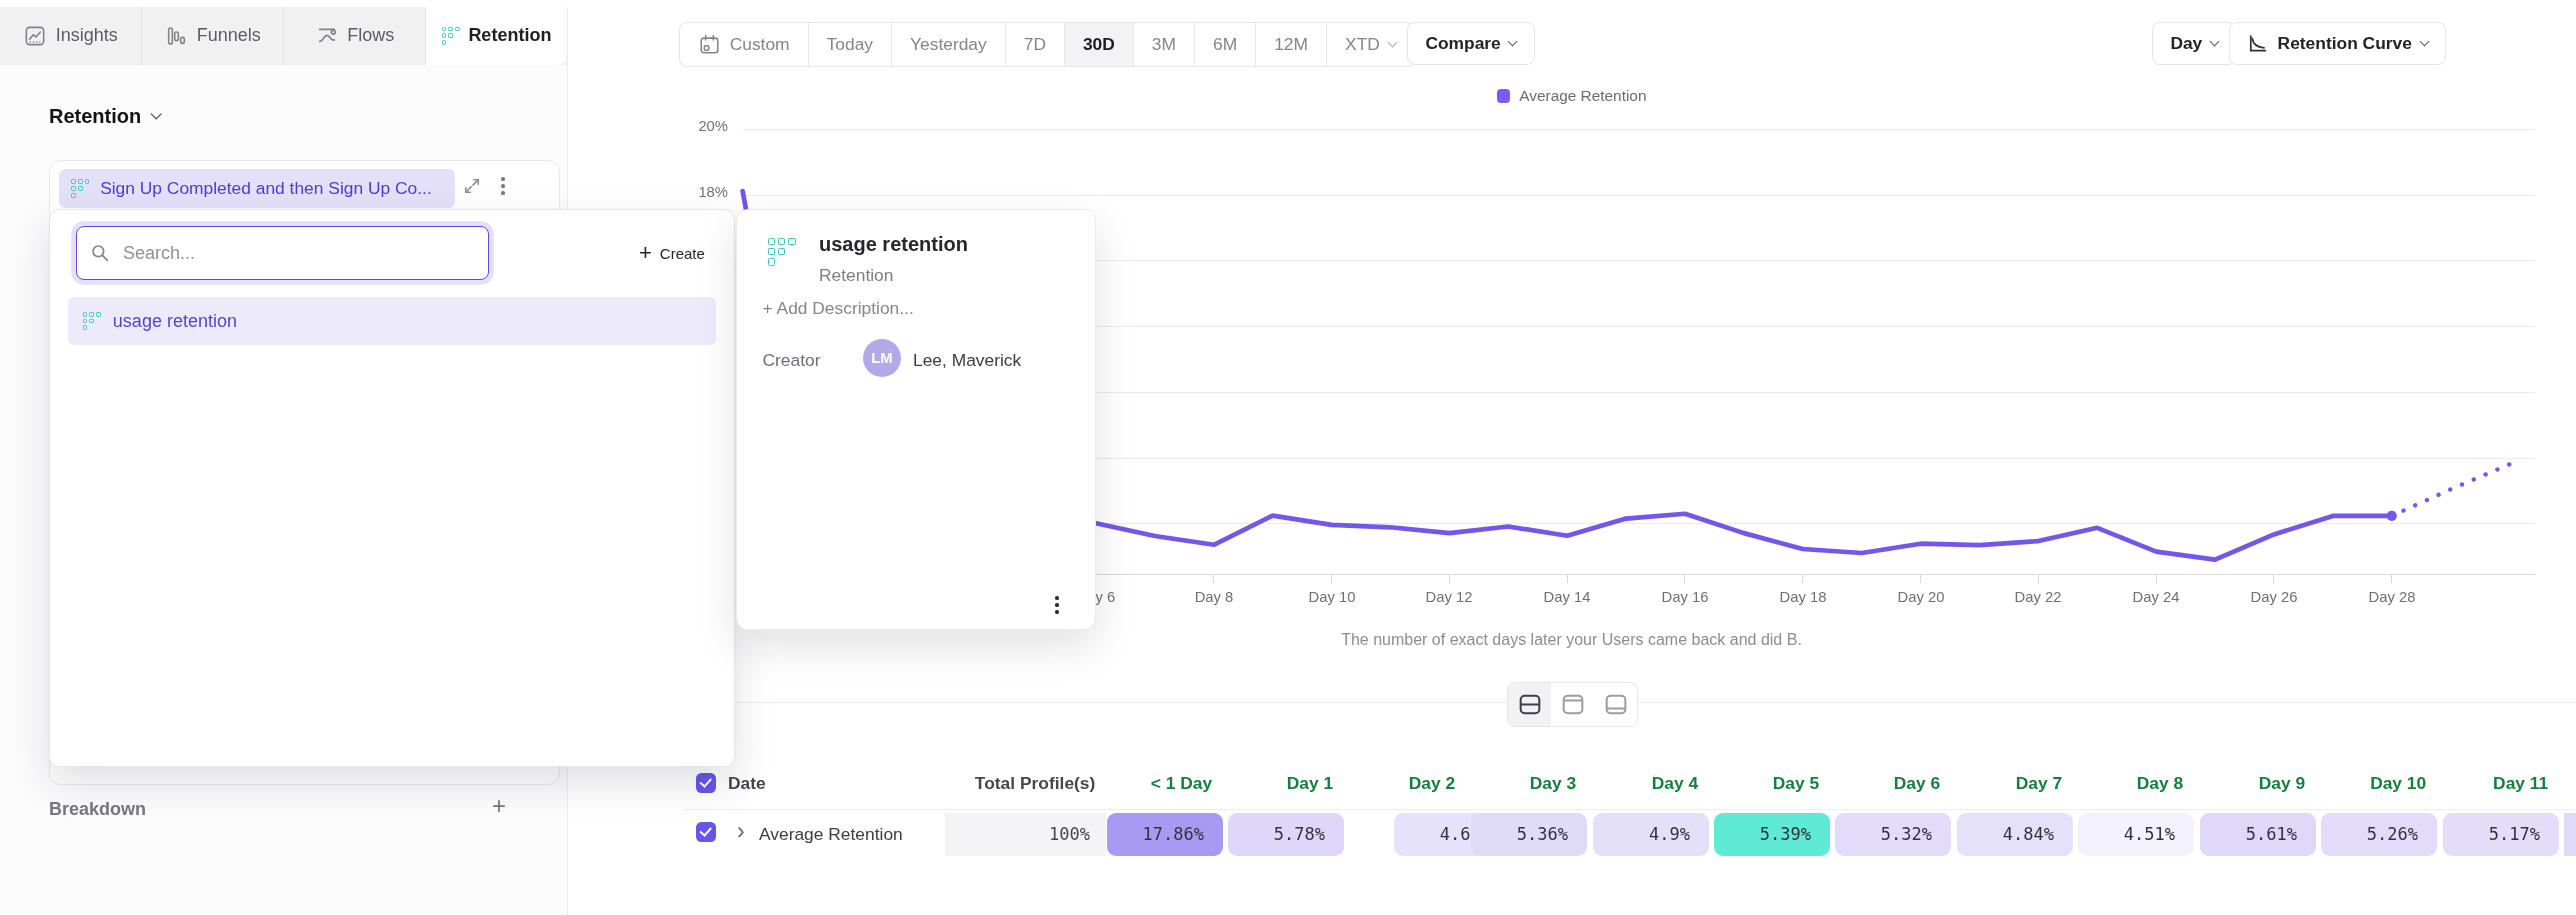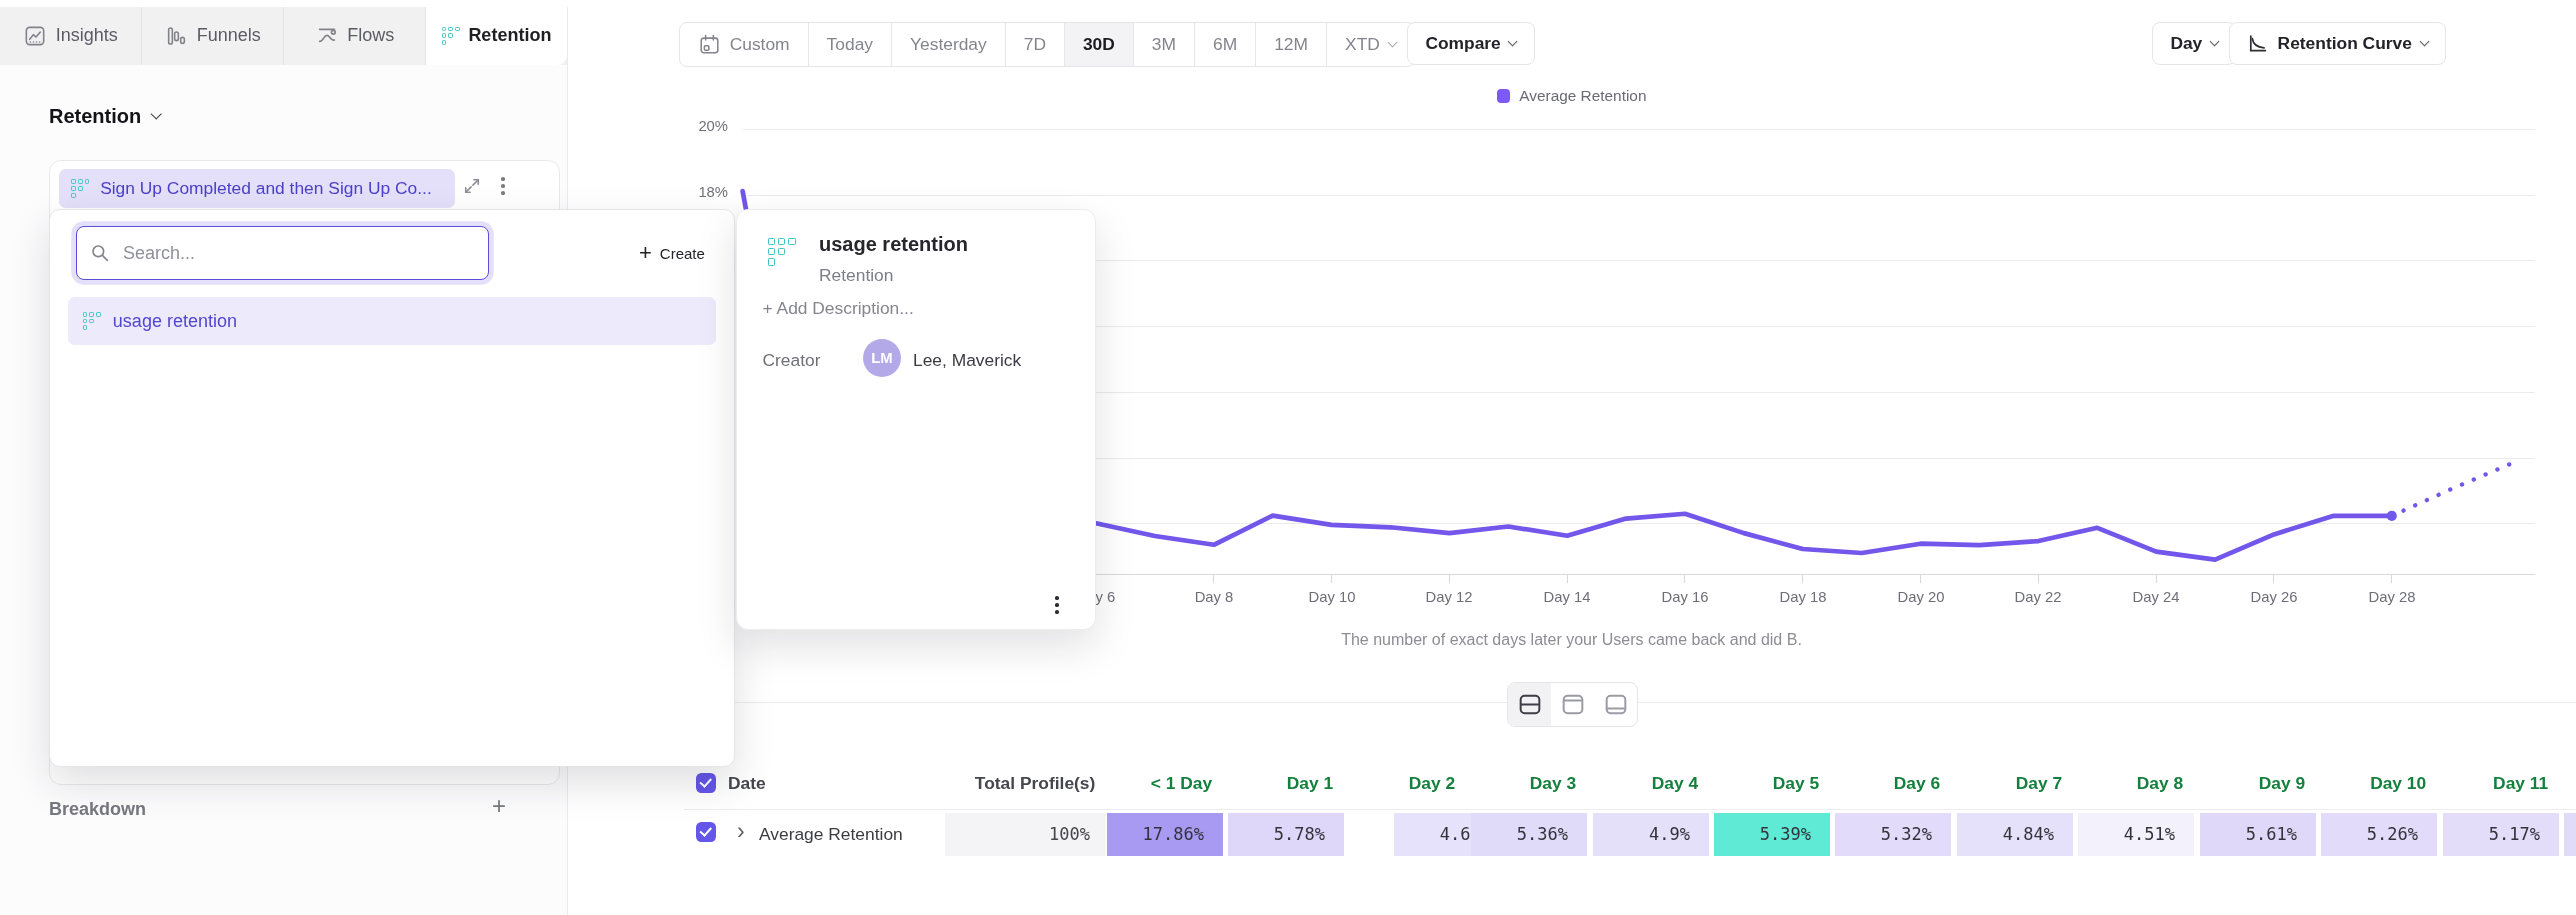--- a/index.html
+++ b/index.html
@@ -105,21 +105,21 @@
   .th{position:absolute;top:773px;font-size:17.4px;font-weight:600;color:#46464f;z-index:1;}
   .day-header{position:absolute;top:773px;width:120px;text-align:right;padding-right:14.8px;box-sizing:border-box;
         font-size:17.4px;font-weight:600;color:#15803d;z-index:1;}
   .header-line{position:absolute;left:684px;top:809px;width:1892px;height:1px;background:#ededf0;}
   .row-chevron{position:absolute;left:737px;top:820px;font-size:23px;color:#62626b;line-height:23px;cursor:pointer;}
   .row-label{position:absolute;left:759px;top:824px;font-size:17.4px;color:#3c3c44;}
   .total-cell{position:absolute;left:945px;top:813px;width:161px;height:43px;background:#f4f4f6;
         text-align:right;line-height:43px;padding-right:16px;box-sizing:border-box;
         font-family:"DejaVu Sans Mono",monospace;font-size:17px;color:#45454c;}
   .heat-cell{position:absolute;top:813px;width:116px;height:43px;text-align:right;line-height:43px;padding-right:19px;box-sizing:border-box;
-        font-family:"DejaVu Sans Mono",monospace;font-size:17px;color:#33333b;cursor:pointer;}
+        font-family:"DejaVu Sans Mono",monospace;font-size:17px;color:#33333b;cursor:pointer;border-radius:9px;}
   .overflow-cell{position:absolute;left:2564px;top:813px;width:12px;height:43px;}
 </style>
 </head>
 <body>
 
 <div class="app">
 
   <div class="left-panel">
     <div class="tabbar">
       <div class="tab">

